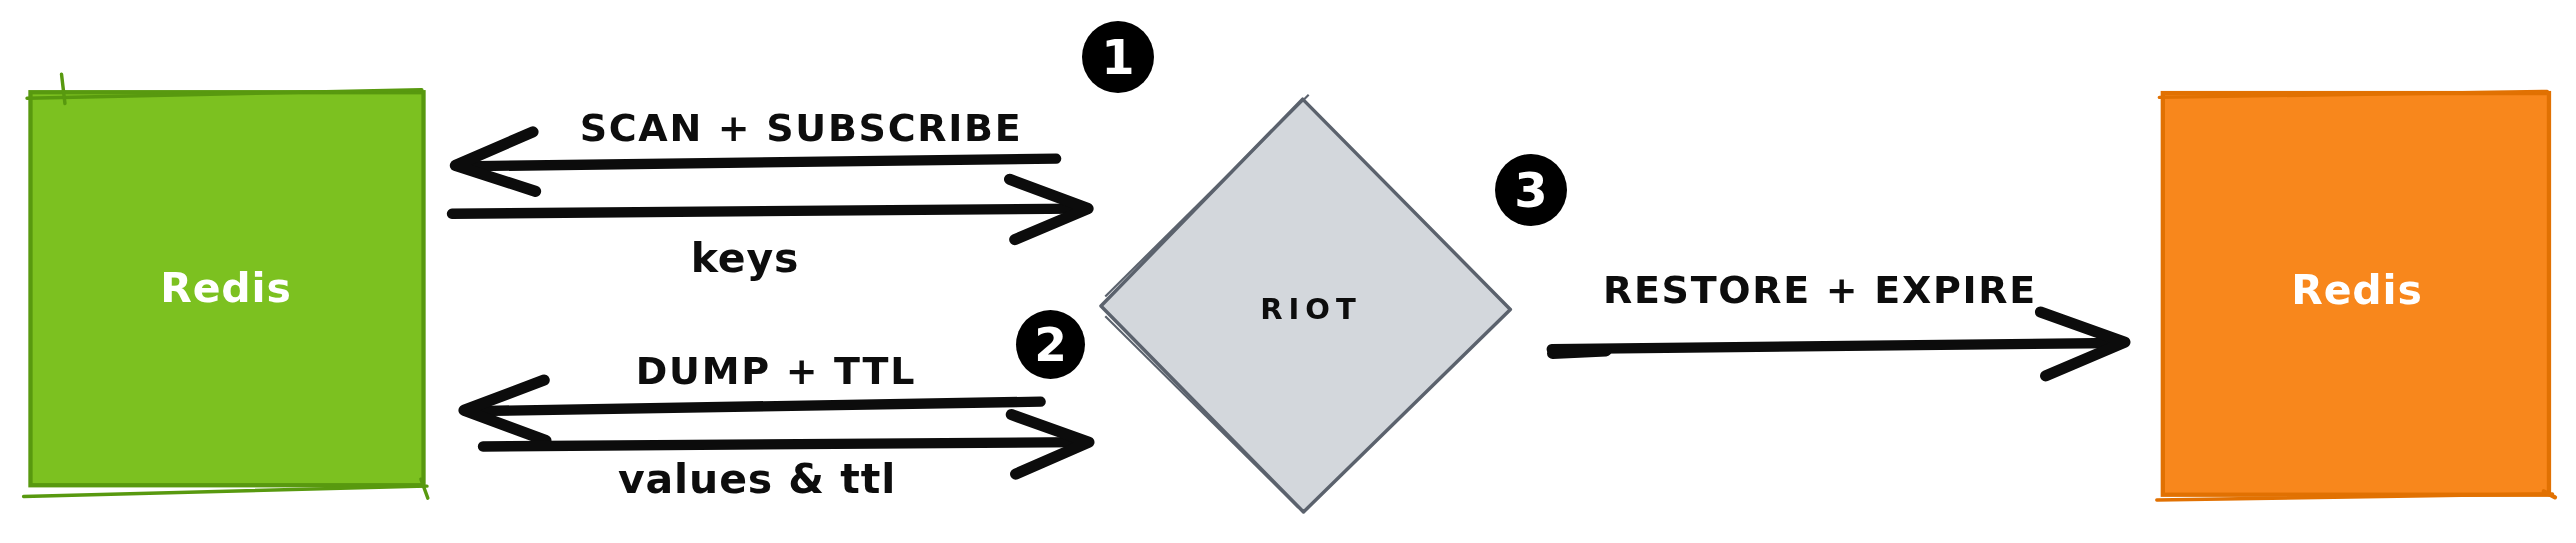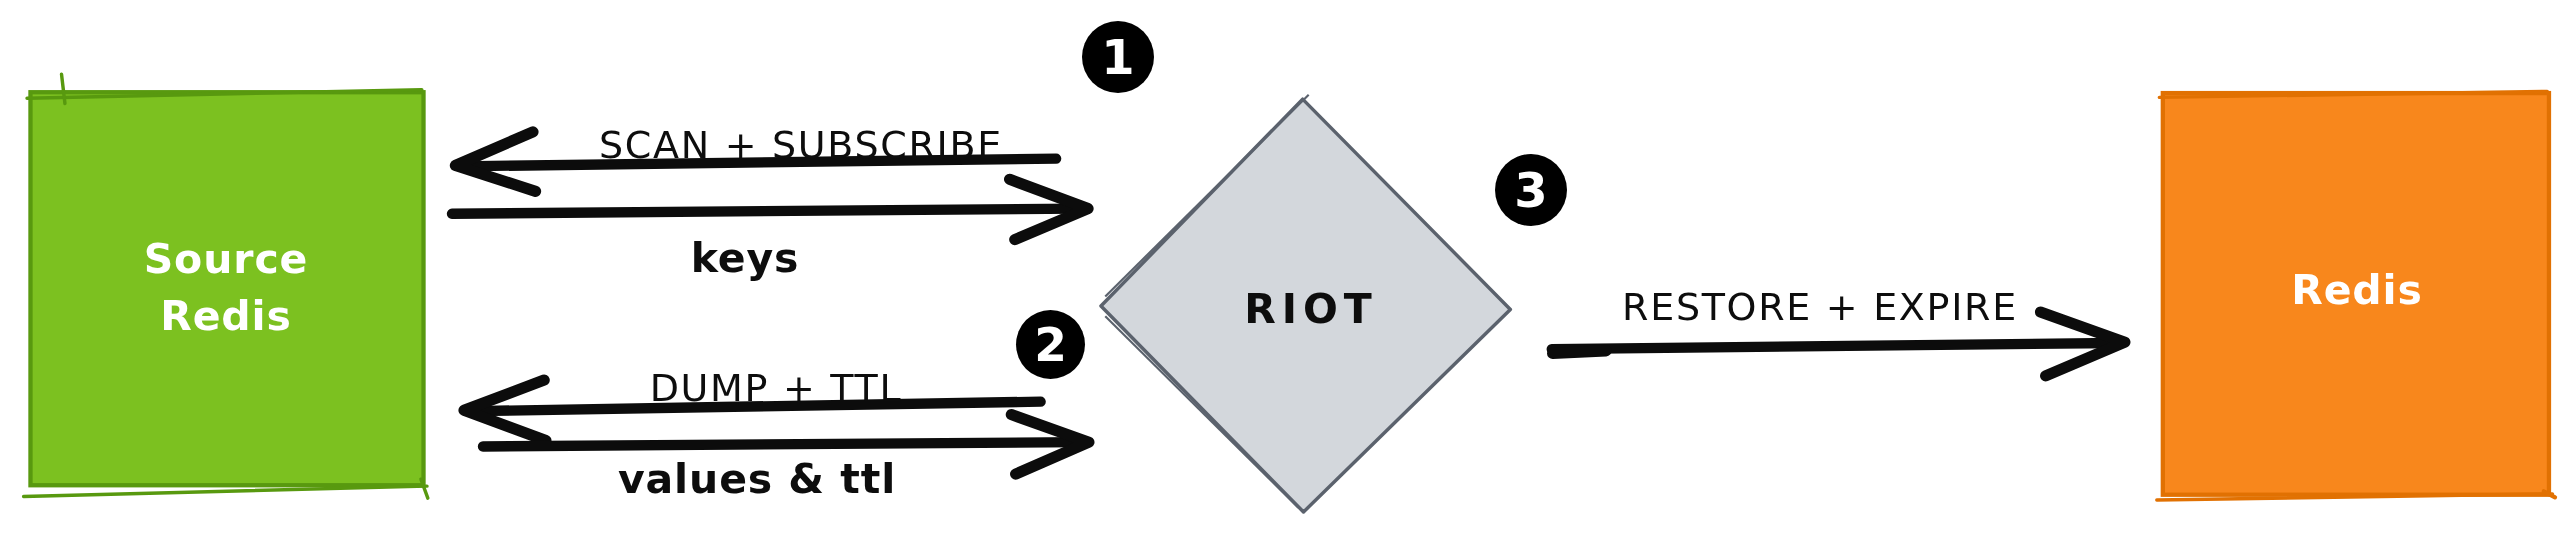--- a/index.html
+++ b/index.html
@@ -12,31 +12,31 @@
     font-family:"DejaVu Sans", "Liberation Sans", sans-serif;
   }
   #shapes{position:absolute;left:0;top:0;width:2576px;height:543px;}
   .lbl{
     position:absolute;
     transform:translate(-50%,-50%);
     color:#0d0d0d;
     white-space:nowrap;
     -webkit-user-select:none;user-select:none;
   }
-  .cmd{font-size:38px;font-weight:400;letter-spacing:1.7px;margin-top:17px;}
+  .cmd{font-size:38px;font-weight:700;letter-spacing:1.7px;}
   .payload{font-size:41px;font-weight:600;letter-spacing:0.9px;}
   .node-label{
     text-align:center;
     color:#ffffff;
     font-size:41px;
     font-weight:600;
     line-height:1.38;
     letter-spacing:0.9px;
   }
-  .riot-label{font-size:41px;font-weight:600;letter-spacing:6px;color:#0d0d0d;}
+  .riot-label{font-size:29px;font-weight:600;letter-spacing:6px;color:#0d0d0d;}
   .badge{
     position:absolute;
     background:#000000;
     border-radius:50%;
     color:#ffffff;
     font-weight:700;
     display:flex;
     align-items:center;
     justify-content:center;
     -webkit-user-select:none;user-select:none;
@@ -94,21 +94,20 @@
     </g>
 
     <g stroke="#0c0c0c" fill="none" stroke-linecap="round" stroke-linejoin="round">
       <path d="M 1799 405 L 2452 398" stroke-width="12"></path>
       <path d="M 1800 410 L 1862 407" stroke-width="13"></path>
       <path d="M 2366 362 L 2464 397 L 2372 436" stroke-width="13"></path>
     </g>
   </svg>
 
   <div class="lbl node-label" style="left:226px;top:288px;">
-    <div>Source</div>
     <div>Redis</div>
   </div>
 
   <div class="lbl riot-label" style="left:1311px;top:309px;">RIOT</div>
 
   <div class="lbl node-label" style="left:2357px;top:290px;">
     <div>Redis</div>
   </div>
 
   <div class="lbl cmd" style="left:801px;top:128px;">SCAN + SUBSCRIBE</div>

